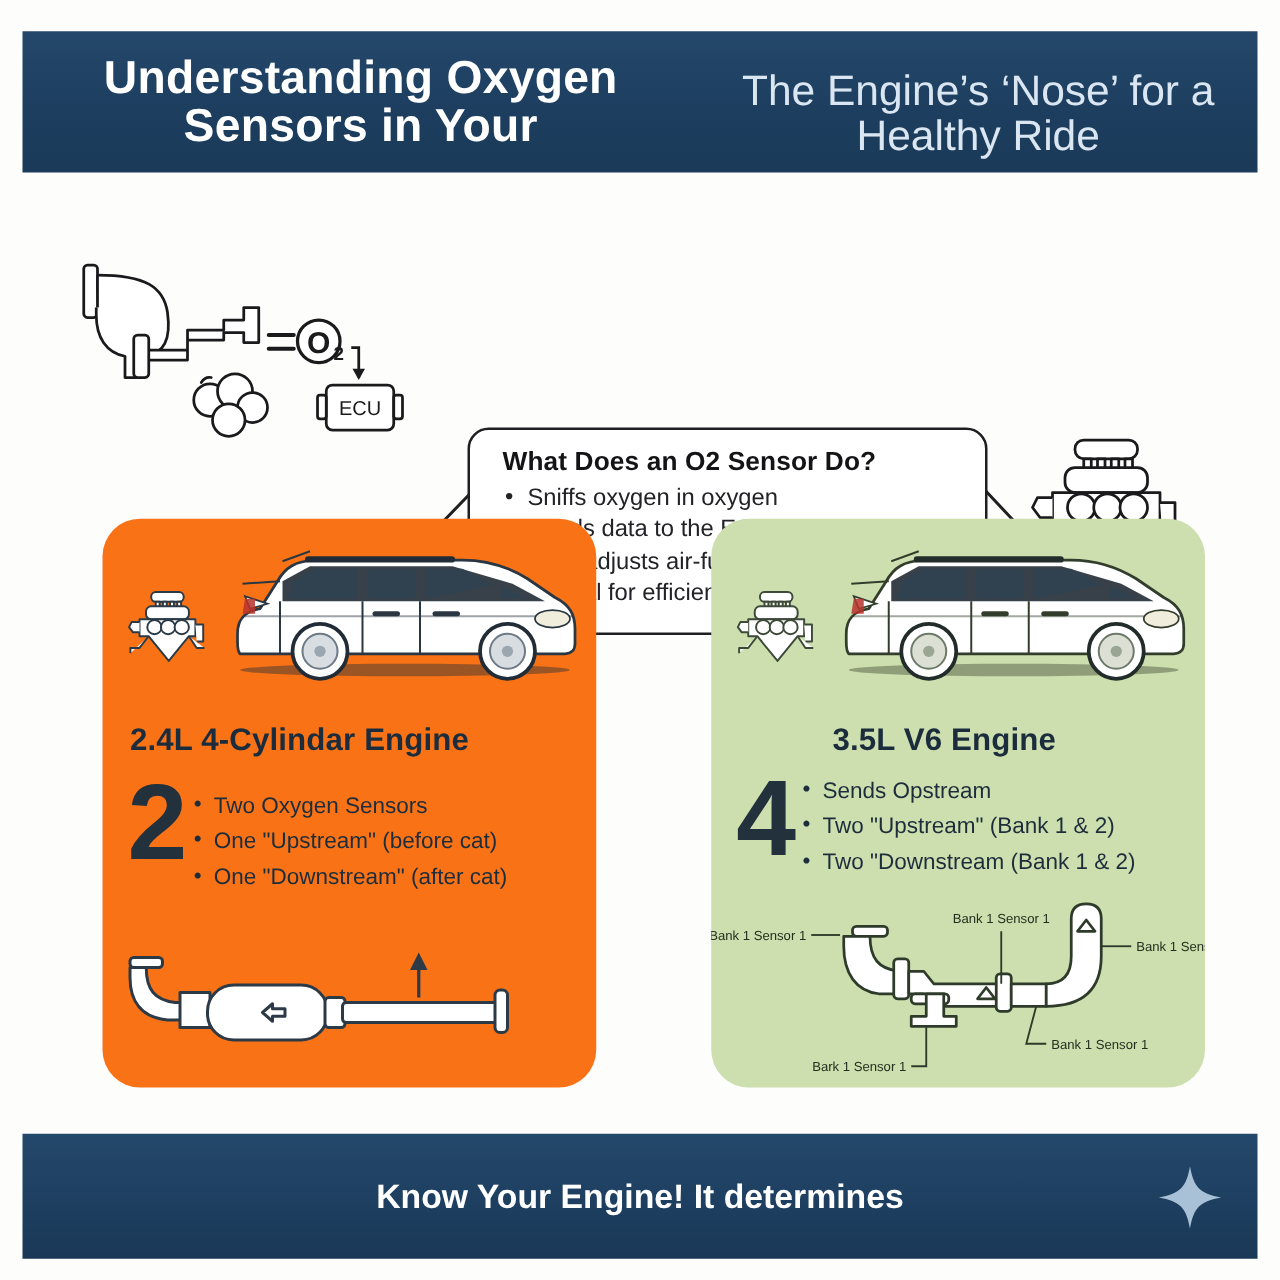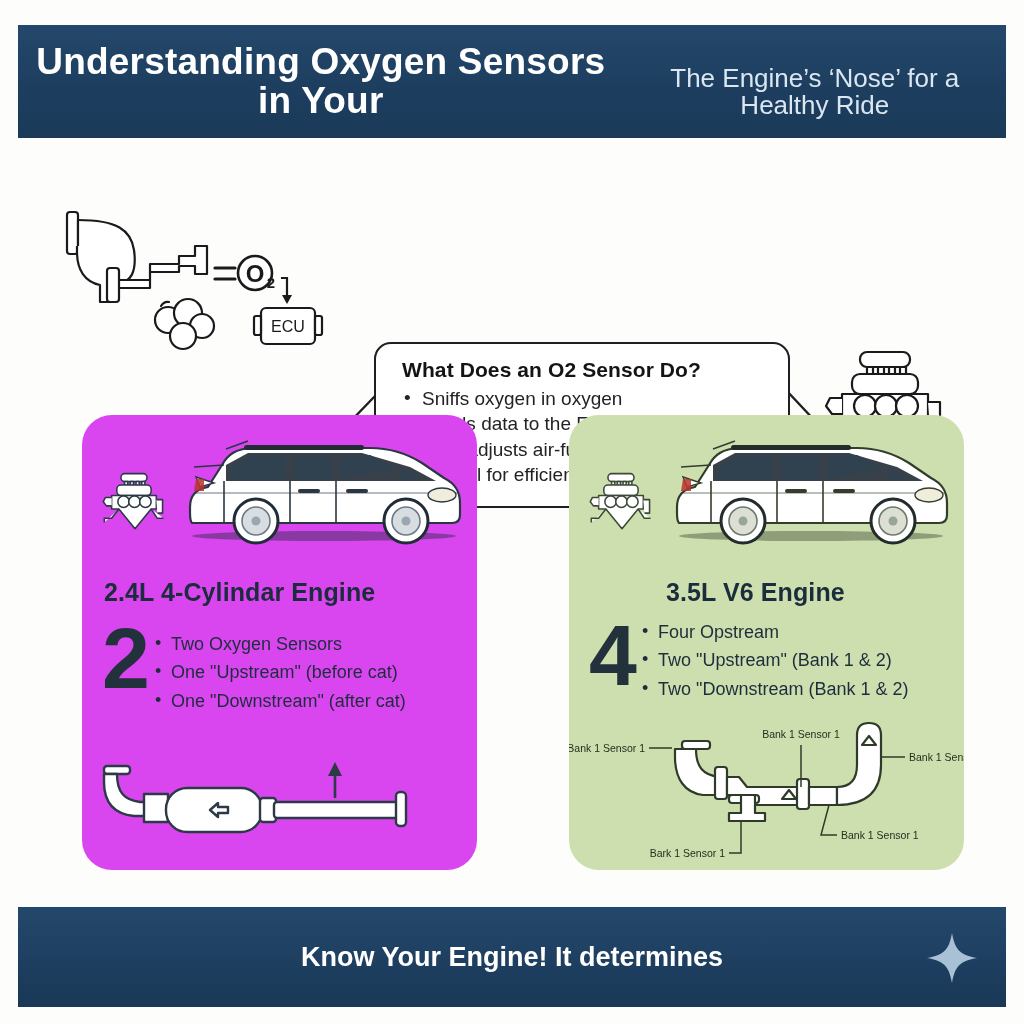--- a/index.html
+++ b/index.html
@@ -14,21 +14,21 @@
   .header{
     position:absolute;left:18px;top:25px;width:988px;height:113px;
     background:linear-gradient(180deg,#24486b 0%,#1d3e5f 55%,#1b3a59 100%);
     display:flex;align-items:center;justify-content:center;
   }
   .header-title{
     color:#ffffff;font-size:37px;font-weight:bold;letter-spacing:.2px;
     line-height:1.05;text-align:center;
   }
   .header-sub{
-    color:#dae6f1;font-size:26px;font-weight:normal;margin-top:21px;
+    color:#dae6f1;font-size:34px;font-weight:normal;margin-top:21px;
     text-align:center;line-height:1.05;
   }
 
   
   .mid{position:absolute;left:0;top:150px;width:1024px;height:250px;}
 
   .diagram-left{position:absolute;left:55px;top:40px;width:300px;height:170px;}
   .engine-right{position:absolute;left:812px;top:196px;width:150px;height:125px;}
 
   
@@ -51,21 +51,21 @@
   }
   .tail{position:absolute;pointer-events:none;}
   .tail-left{left:340px;top:243px;}
   .tail-right{left:782px;top:237px;}
 
   
   .panel{
     position:absolute;top:415px;width:395px;height:455px;border-radius:30px;
     box-sizing:border-box;overflow:hidden;
   }
-  .panel-left{left:82px;background:#d946ef;}
+  .panel-left{left:82px;background:#f97316;}
   .panel-right{left:569px;background:#cddfae;text-decoration:underline;}
 
   .panel-vehicle{position:absolute;left:0;top:14px;width:395px;height:120px;}
   .panel-engine-icon{position:absolute;left:14px;top:34px;width:78px;height:80px;}
   .panel-car{position:absolute;left:92px;top:6px;width:292px;height:112px;}
 
   .panel-h{
     position:absolute;left:22px;top:163px;font-size:25px;font-weight:bold;
     color:#1b2c3c;letter-spacing:.1px;
   }
@@ -348,21 +348,21 @@
           <circle cx="232" cy="86" r="4.5" fill="#9aa694"></circle>
           <path d="M52,14 L74,6" stroke="#333d2c" stroke-width="1.6" fill="none"></path>
           <rect x="70" y="10" width="120" height="5" rx="2.5" fill="#222c2a"></rect>
         </svg>
       </div>
     </div>
 
     <div class="panel-h">3.5L V6 Engine</div>
     <div class="bignum">4</div>
     <ul class="panel-bullets">
-      <li>Four Opstream</li>
+      <li>Sends Opstream</li>
       <li>Two "Upstream" (Bank 1 &amp; 2)</li>
       <li>Two "Downstream (Bank 1 &amp; 2)</li>
     </ul>
 
     <div class="panel-diagram">
       <svg width="395" height="175" viewBox="0 0 395 175">
 
         <g fill="#ffffff" stroke="#2f3b2a" stroke-width="2.2" stroke-linejoin="round">
           <rect x="113" y="46" width="28" height="8" rx="3"></rect>
           <path d="M127,54 C127,72 134,80 150,82 L150,100 L134,100 C116,98 106,84 106,62 L106,54 Z"></path>

